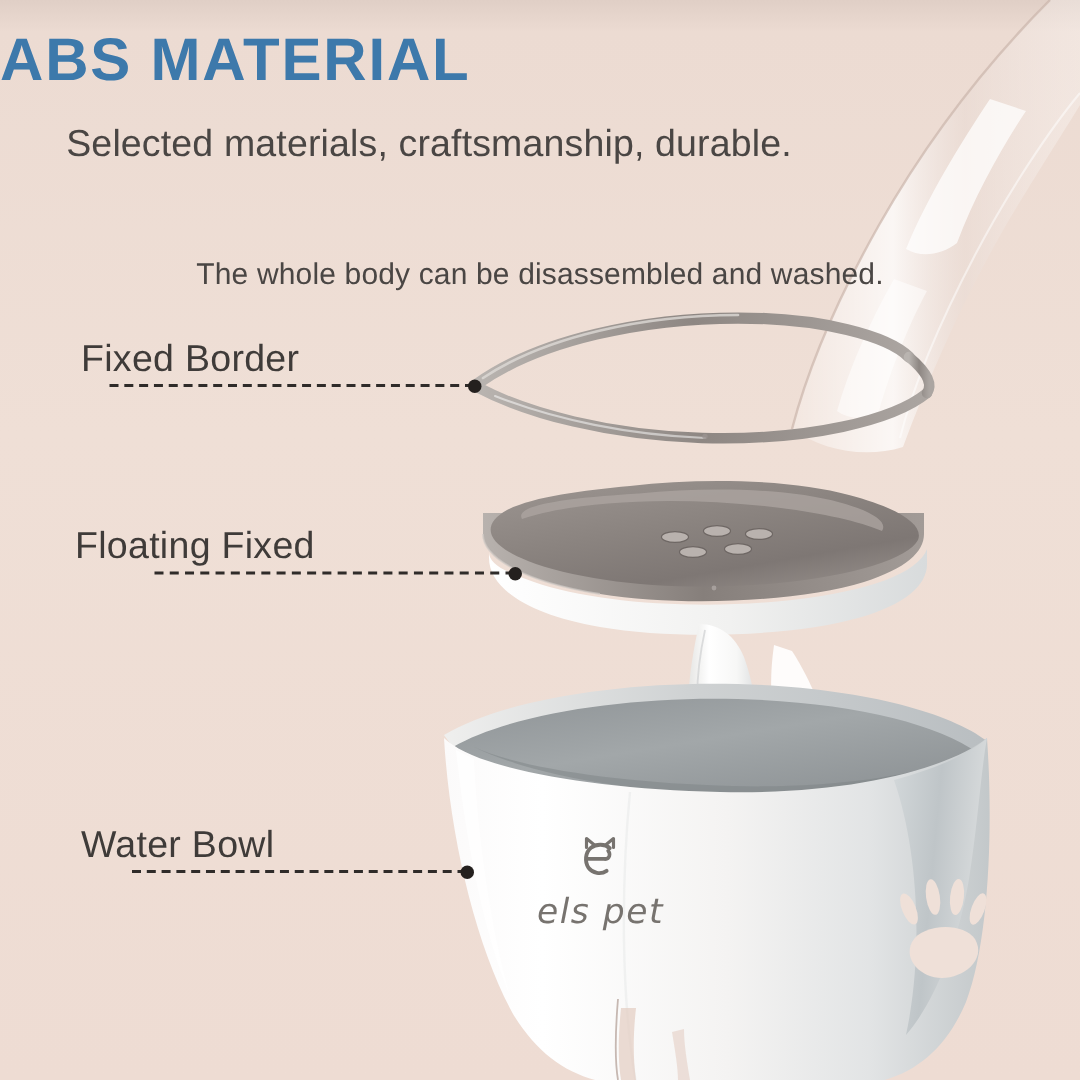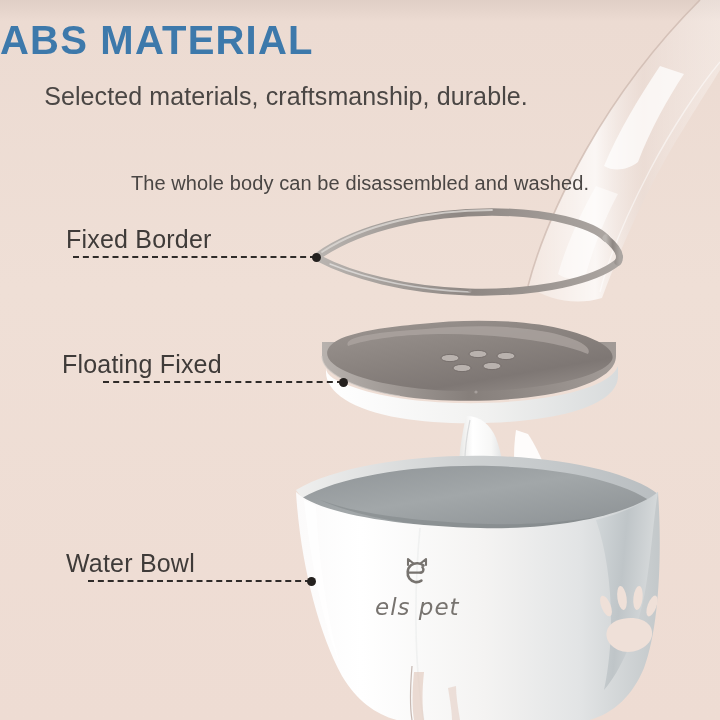--- a/index.html
+++ b/index.html
@@ -62,21 +62,21 @@
     margin-top: 48px;
   }
 
   
   .callout {
     position: absolute;
     height: 0;
   }
   .callout .clabel {
     position: absolute;
-    left: 16px;
+    left: 4px;
     bottom: 4px;
     white-space: nowrap;
     font-size: 25px;
     color: #3f3b39;
     letter-spacing: 0.2px;
   }
   .callout .cline {
     position: absolute;
     left: 0;
     bottom: 0;
@@ -89,21 +89,20 @@
     width: 9px;
     height: 9px;
     border-radius: 50%;
     background: #24201e;
   }
 
   .logo-wrap {
     position: absolute;
     color: #6f6b69;
     text-align: center;
-    margin-left: 17px;
   }
   .logo-word {
     font-size: 23px;
     font-style: italic;
     letter-spacing: 1px;
     color: #77736f;
     font-family: "DejaVu Sans", sans-serif;
   }
 </style>
 </head>

